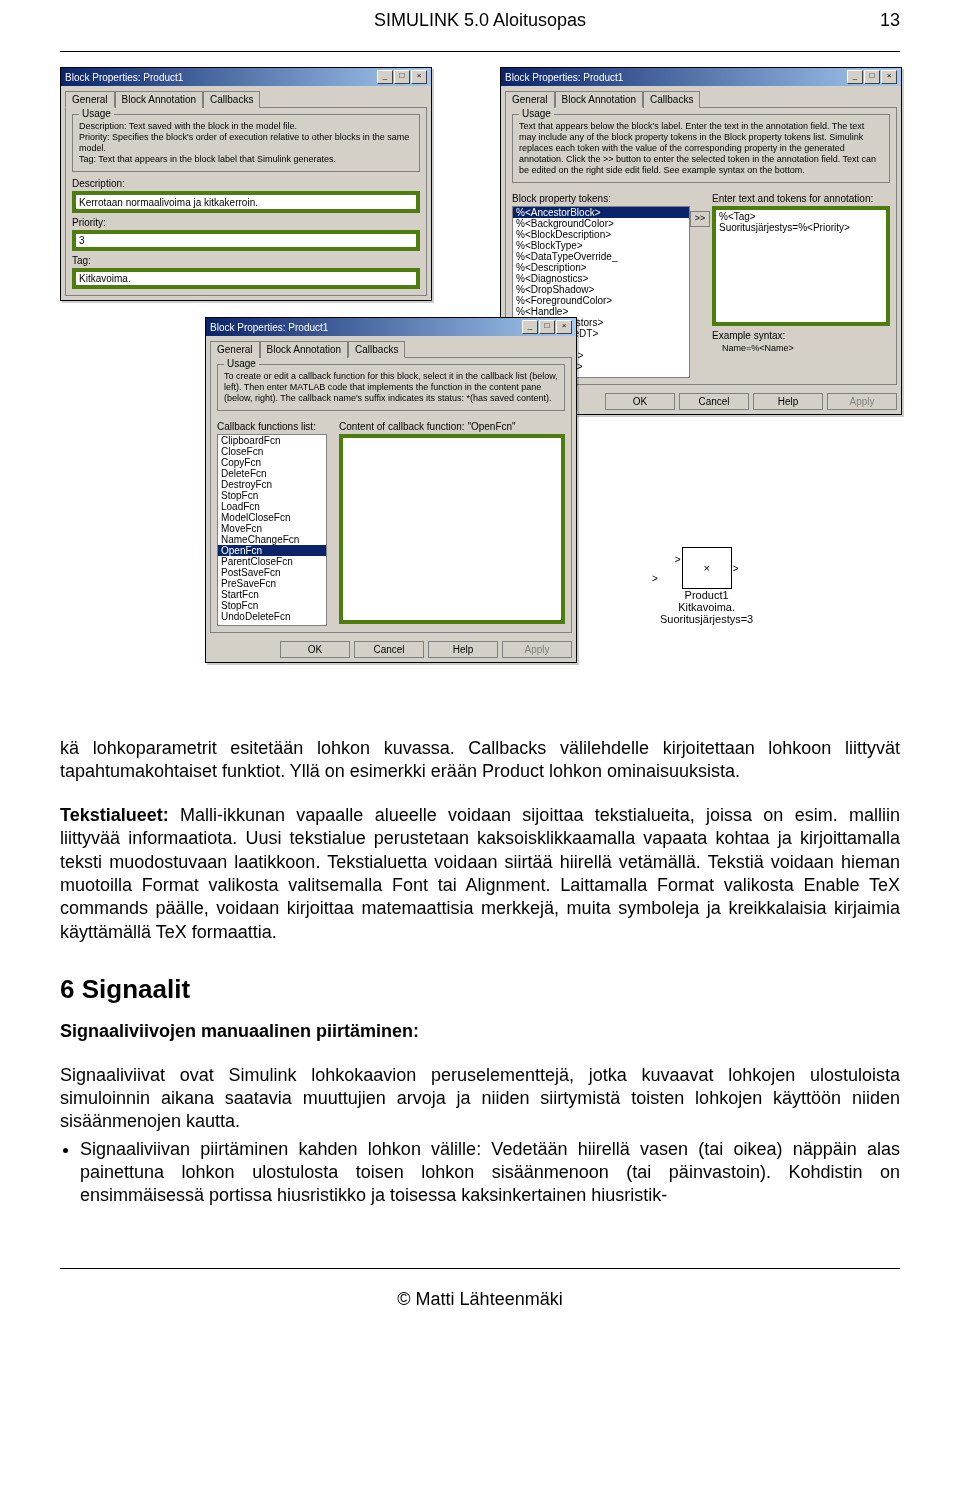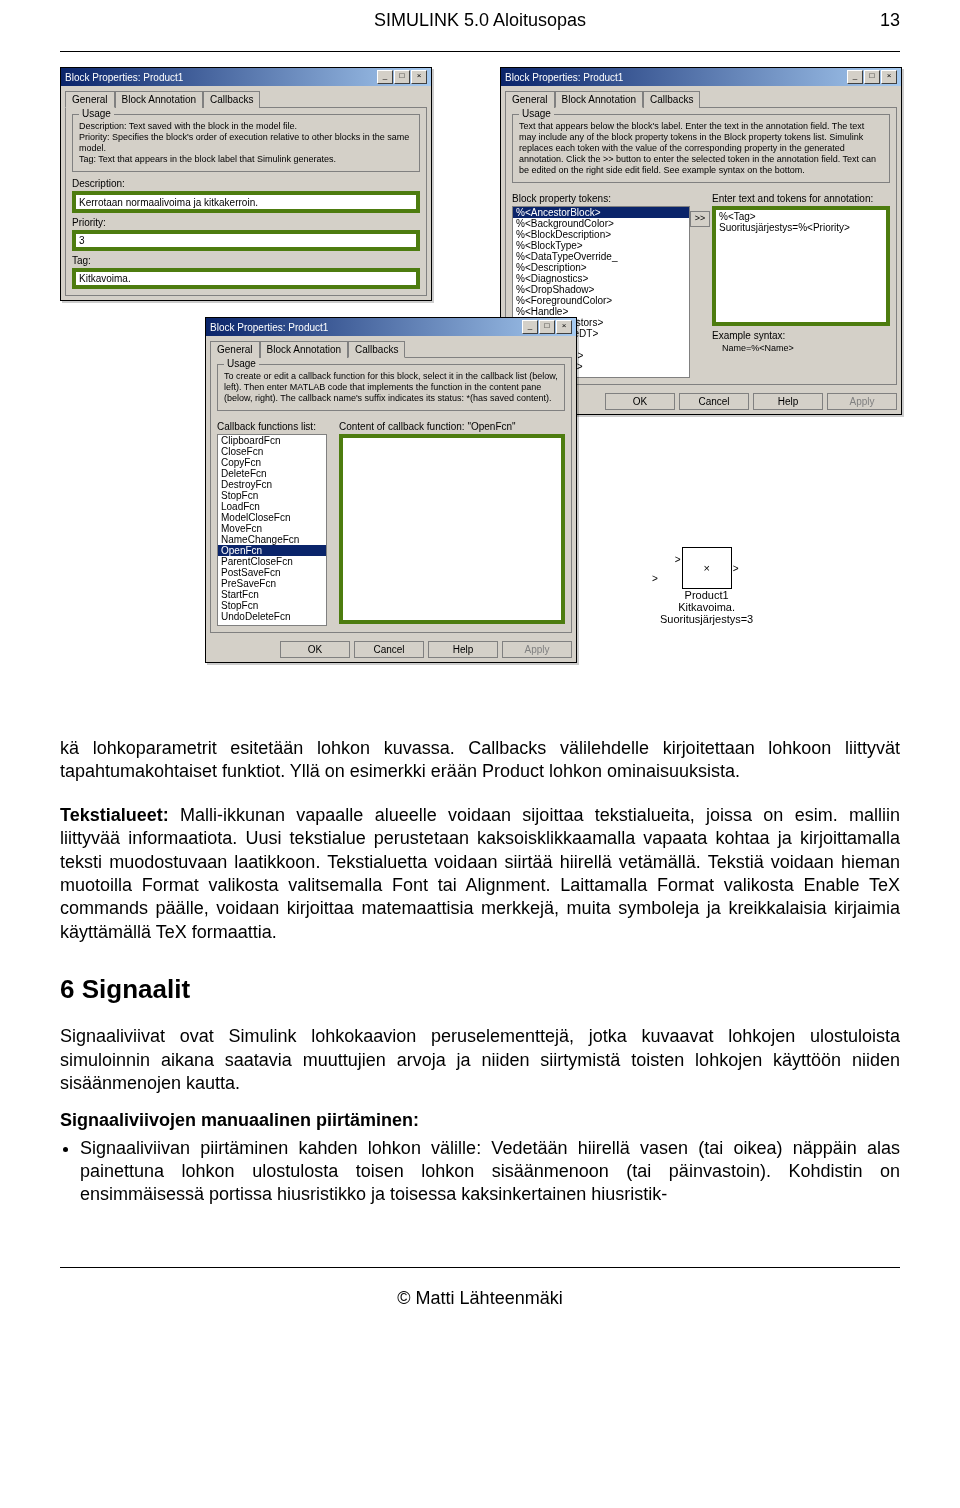--- a/index.html
+++ b/index.html
@@ -211,25 +211,25 @@
   </div>
 
   <div class="body-text">kä lohkoparametrit esitetään lohkon kuvassa. Callbacks välilehdelle kirjoitettaan lohkoon liittyvät tapahtumakohtaiset funktiot. Yllä on esimerkki erään Product lohkon ominaisuuksista.</div>
 
   <div class="body-text">
     <span class="bold">Tekstialueet:</span><span> Malli-ikkunan vapaalle alueelle voidaan sijoittaa tekstialueita, joissa on esim. malliin liittyvää informaatiota. Uusi tekstialue perustetaan kaksoisklikkaamalla vapaata kohtaa ja kirjoittamalla teksti muodostuvaan laatikkoon. Tekstialuetta voidaan siirtää hiirellä vetämällä. Tekstiä voidaan hieman muotoilla Format valikosta valitsemalla Font tai Alignment. Laittamalla Format valikosta Enable TeX commands päälle, voidaan kirjoittaa matemaattisia merkkejä, muita symboleja ja kreikkalaisia kirjaimia käyttämällä TeX formaattia.</span>
   </div>
 
   <h2>6  Signaalit</h2>
 
-  <div class="body-text">Signaaliviivat ovat Simulink lohkokaavion peruselementtejä, jotka kuvaavat lohkojen ulostuloista simuloinnin aikana saatavia muuttujien arvoja ja niiden siirtymistä toisten lohkojen käyttöön niiden sisäänmenojen kautta.</div>
-
   <div class="body-text" style="margin-top:14px">
     <span class="bold">Signaaliviivojen manuaalinen piirtäminen:</span>
   </div>
+
+  <div class="body-text">Signaaliviivat ovat Simulink lohkokaavion peruselementtejä, jotka kuvaavat lohkojen ulostuloista simuloinnin aikana saatavia muuttujien arvoja ja niiden siirtymistä toisten lohkojen käyttöön niiden sisäänmenojen kautta.</div>
   <ul class="bull">
     <li class="body-text" style="margin-top:0">
       <span class="under">Signaaliviivan piirtäminen kahden lohkon välille:</span><span> Vedetään hiirellä vasen (tai oikea) näppäin alas painettuna lohkon ulostulosta toisen lohkon sisäänmenoon (tai päinvastoin). Kohdistin on ensimmäisessä portissa hiusristikko ja toisessa kaksinkertainen hiusristik-</span>
     </li>
   </ul>
 
   <div class="footer">© Matti Lähteenmäki</div>
 </div>
 
 </body></html>

